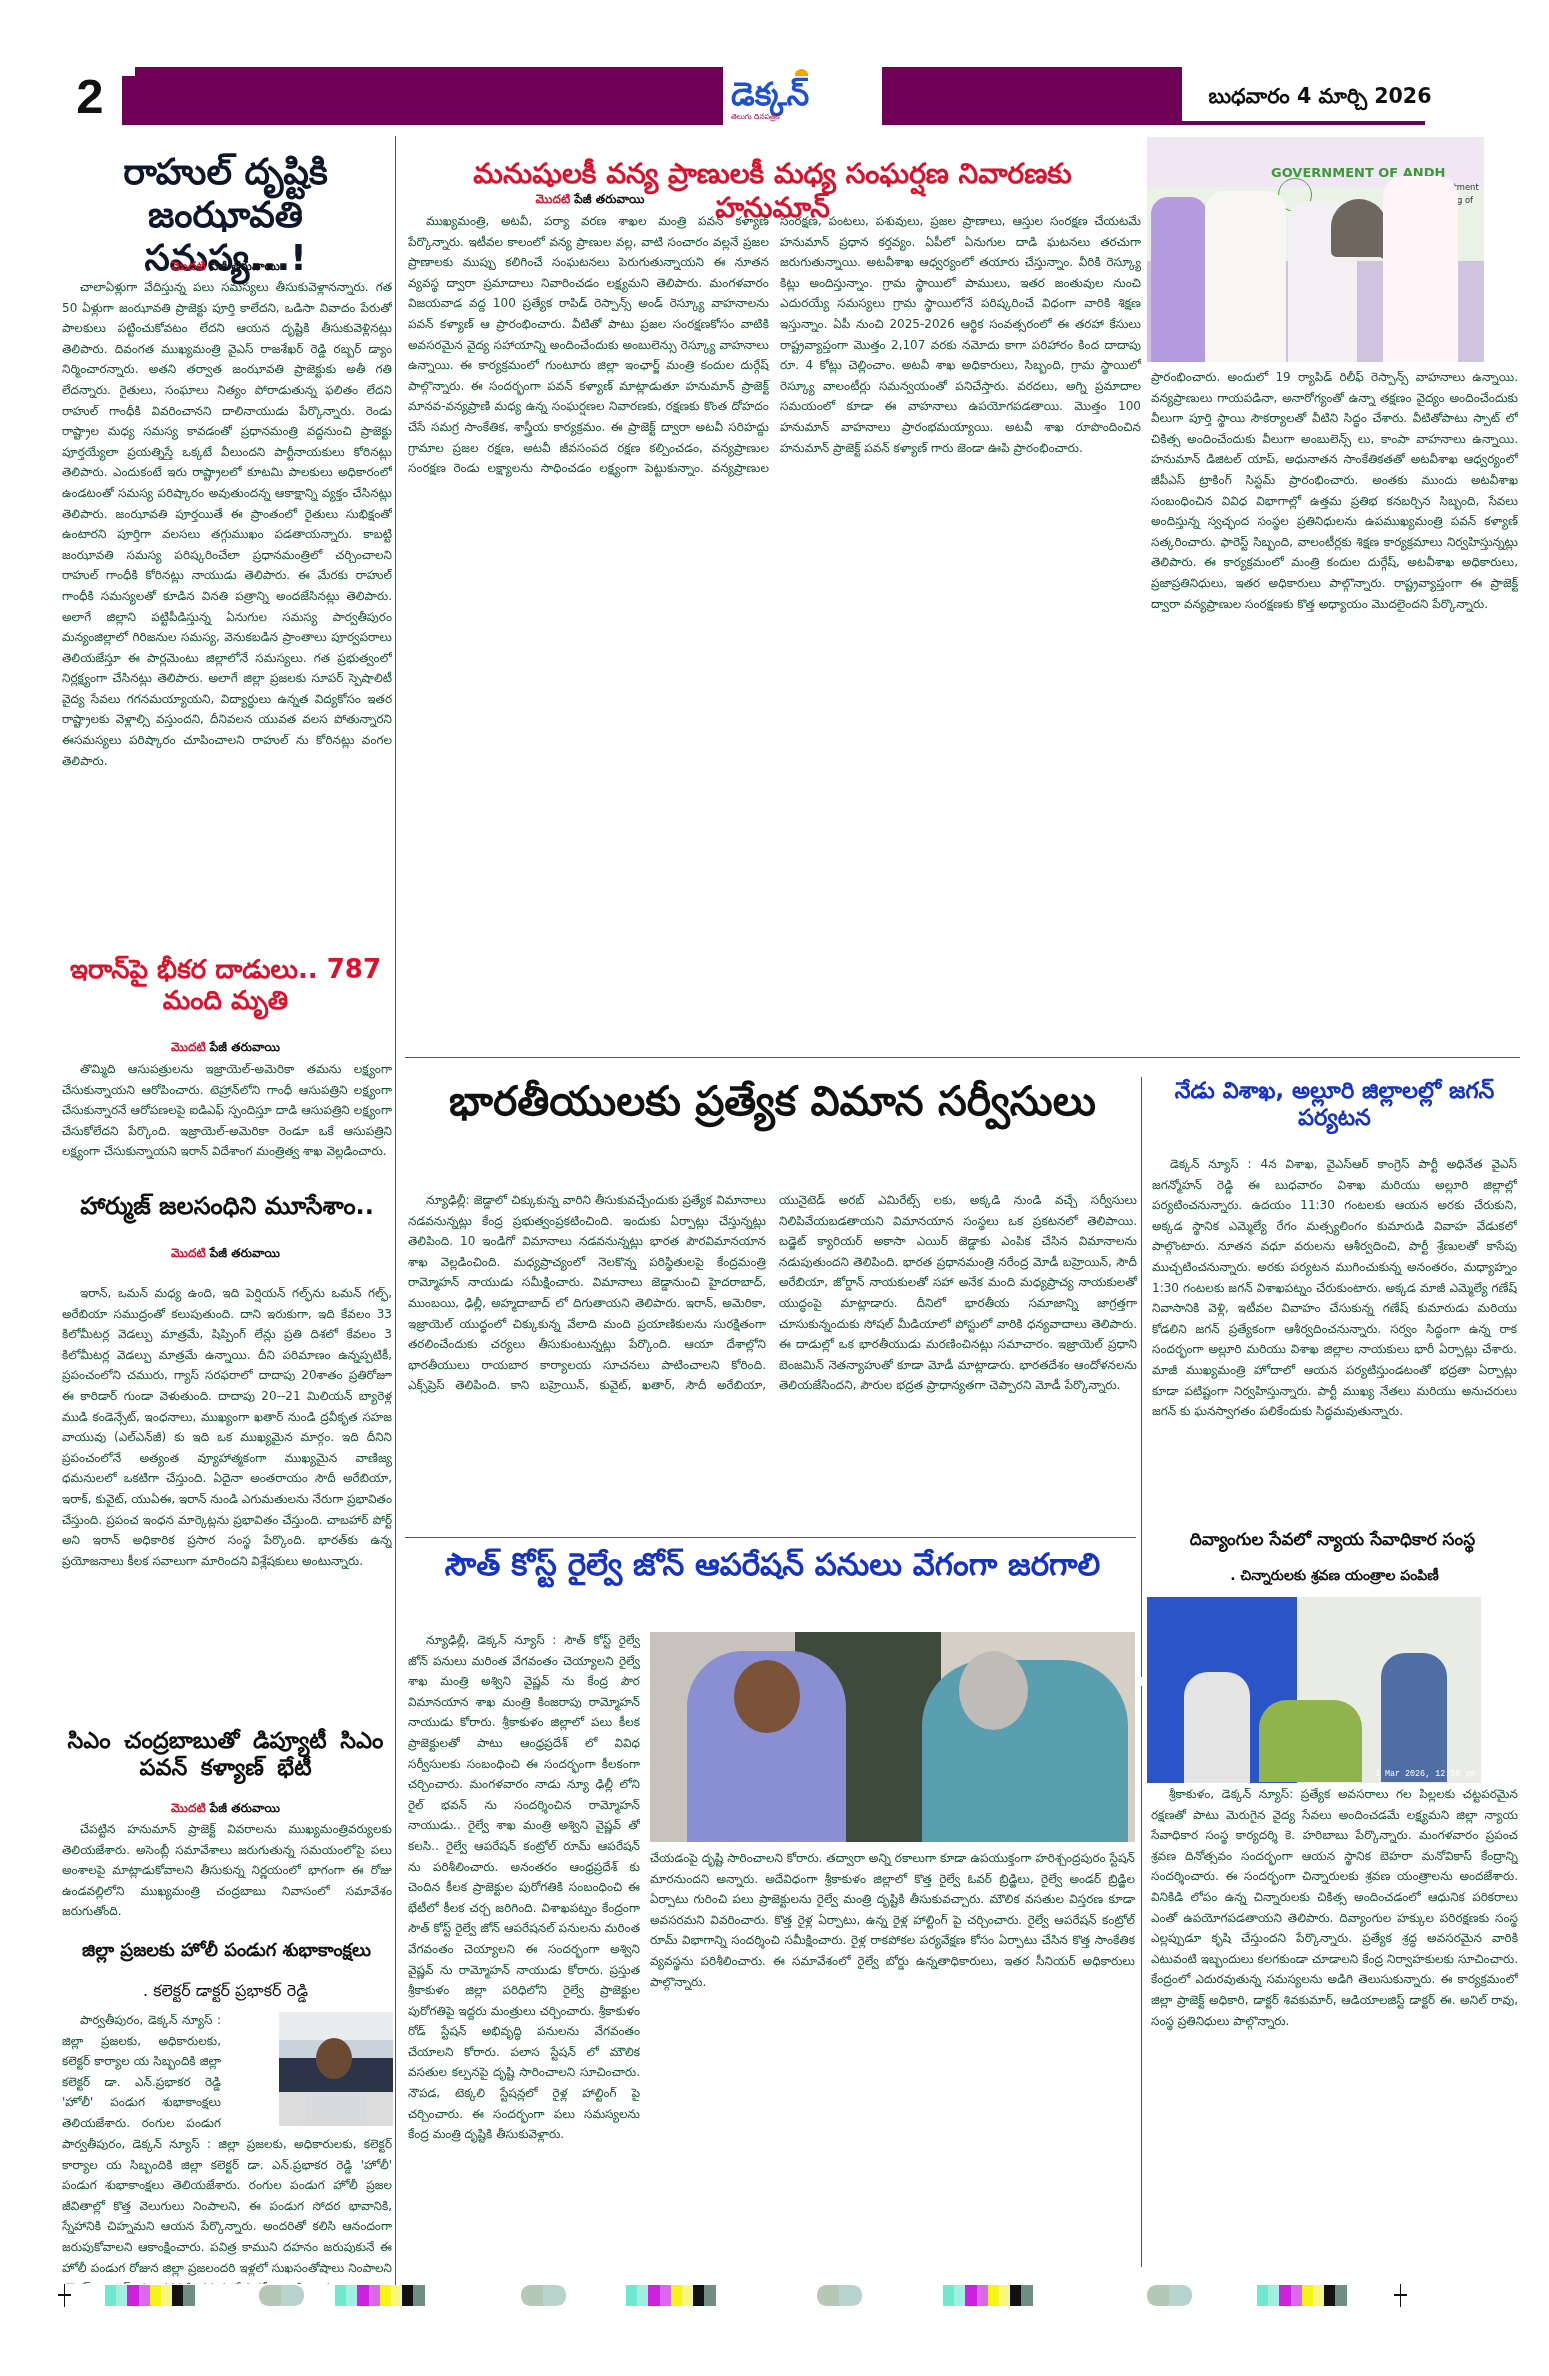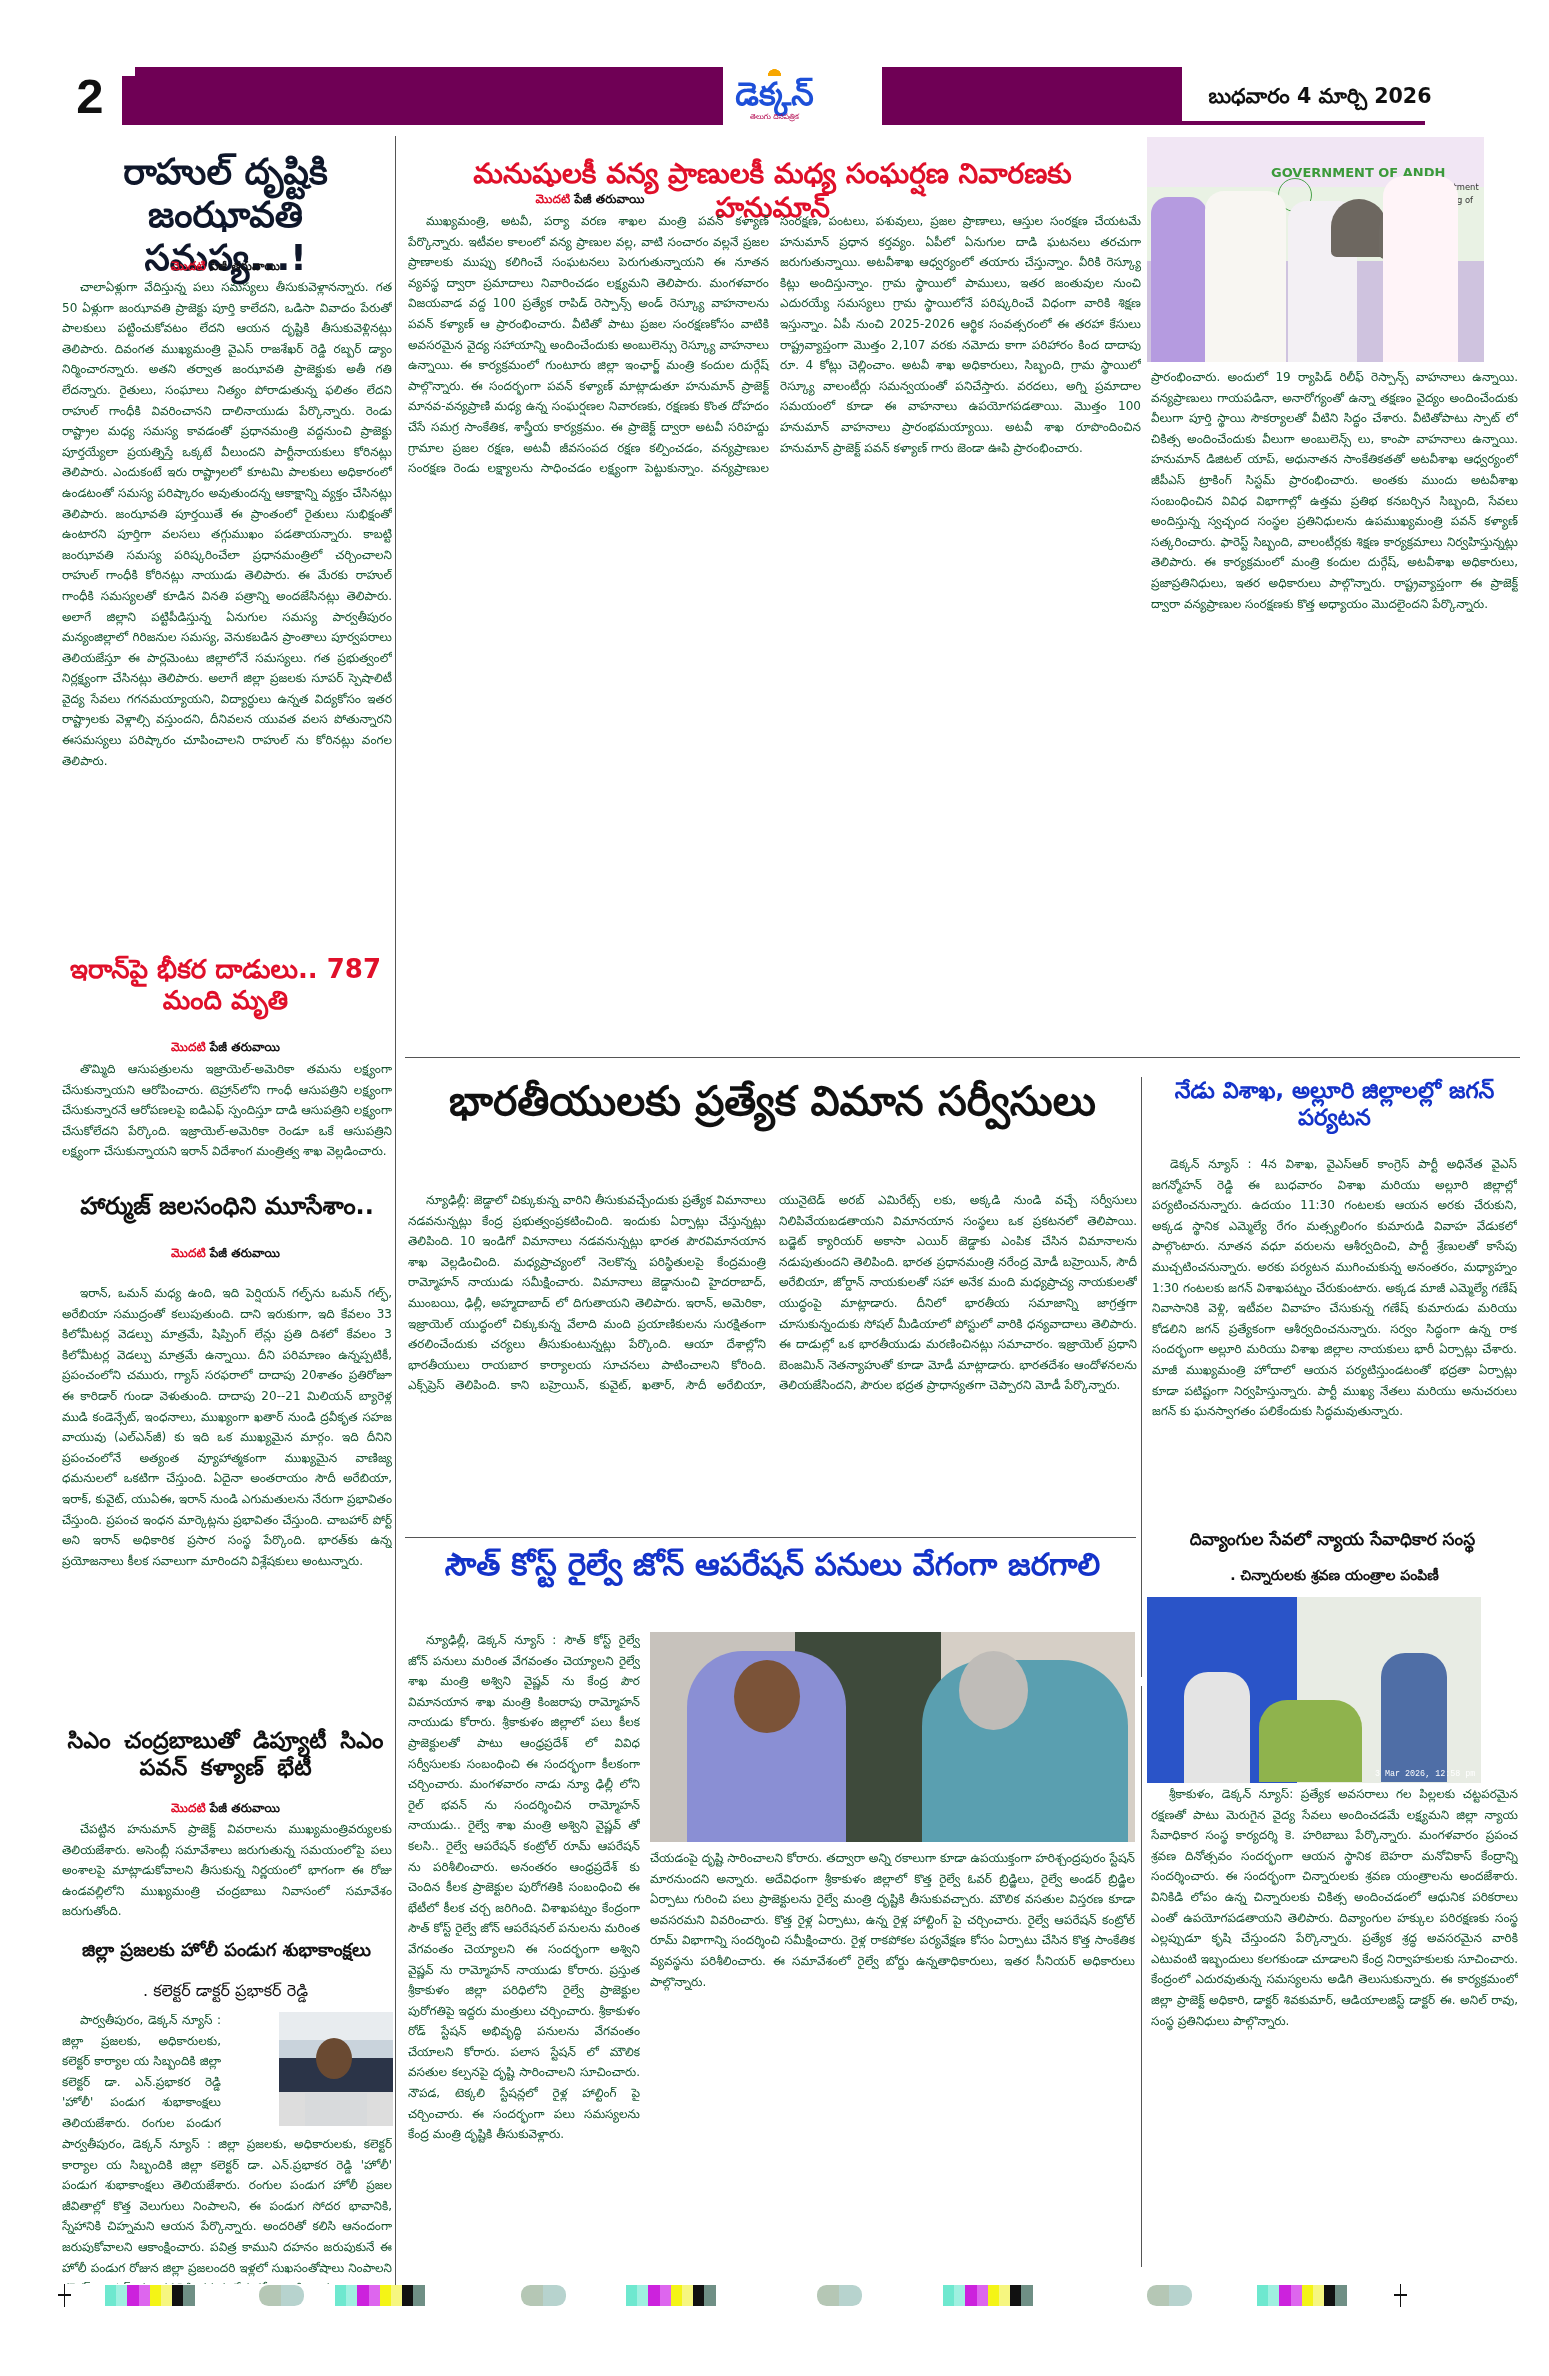--- a/index.html
+++ b/index.html
@@ -4,21 +4,21 @@
 <style>
   * { box-sizing: border-box; margin: 0; padding: 0; }
   html, body { width: 1550px; height: 2377px; background: #ffffff; overflow: hidden; }
   body { position: relative; font-family: "DejaVu Sans", sans-serif; color: #111; }
 
   
   .masthead { position: absolute; left: 58px; top: 67px; width: 1368px; height: 58px; }
   .page-num { position: absolute; left: 0; top: 0; width: 64px; height: 58px; font-family: "Liberation Sans", sans-serif; font-weight: bold; font-size: 49px; line-height: 58px; text-align: center; color: #111; }
   .bar-left { position: absolute; left: 64px; top: 0; width: 601px; height: 58px; background: #6f0055; }
   .bar-left .notch { position:absolute; left:0; top:0; width:13px; height:9.4px; background:#fff; }
-  .logo { position: absolute; left: 646px; top: -3.7px; width: 141px; height: 66px; text-align: center; }
+  .logo { position: absolute; left: 673px; top: -3.7px; width: 141px; height: 66px; }
   .logo .sun { display:block; margin: 0 auto; width: 20.6px; height: 13px; background: radial-gradient(circle at 50% 100%, #f7a600 40%, transparent 42%); }
   .logo .name { font-family: "DejaVu Sans", sans-serif; font-weight: bold; font-size: 32px; color: #1d4fd8; line-height: 36px; }
   .logo .tag { font-size: 7.5px; color: #b0004a; line-height: 9.4px; }
   .bar-right { position: absolute; left: 824px; top: 0; width: 300px; height: 58px; background: #6f0055; }
   .bar-right-under { position: absolute; left: 824px; top: 54px; width: 543px; height: 3.7px; background: #6f0055; }
   .date { position: absolute; left: 1134px; top: 11.2px; width: 234px; height: 37px; font-size: 20.6px; font-weight: bold; line-height: 37px; text-align: center; color: #111; margin-left: 11px; }
 
   .vrule { position: absolute; width: 0.9px; background: #555; }
   .hrule { position: absolute; height: 0.9px; background: #555; }
 

